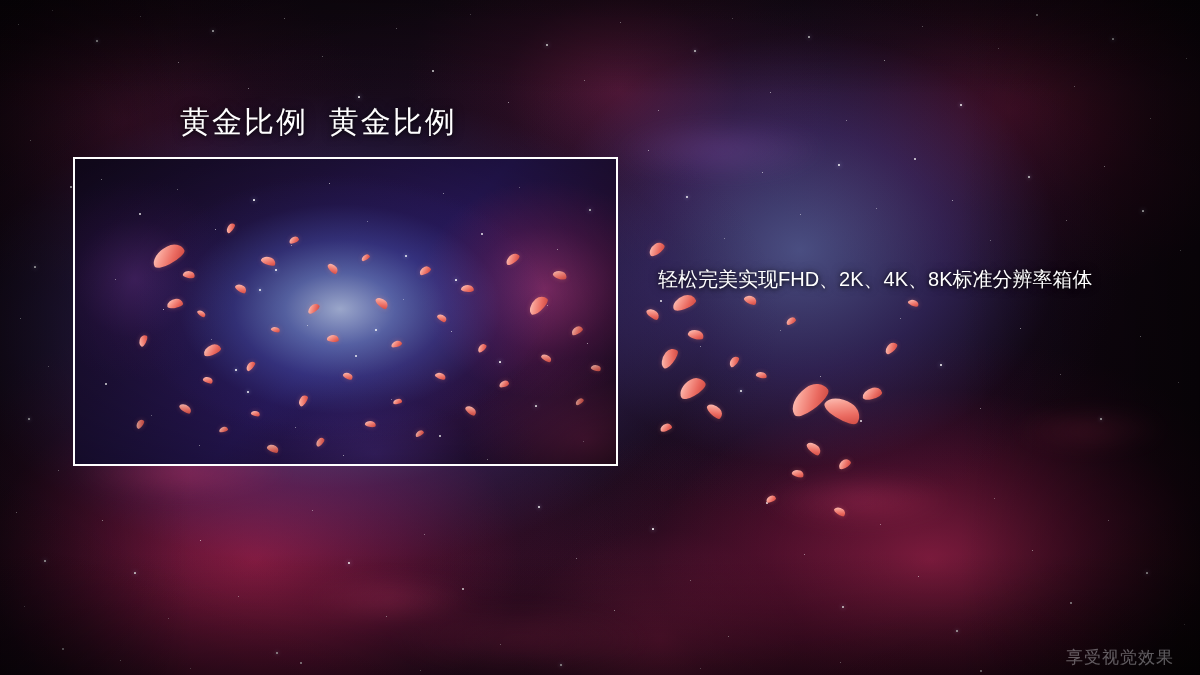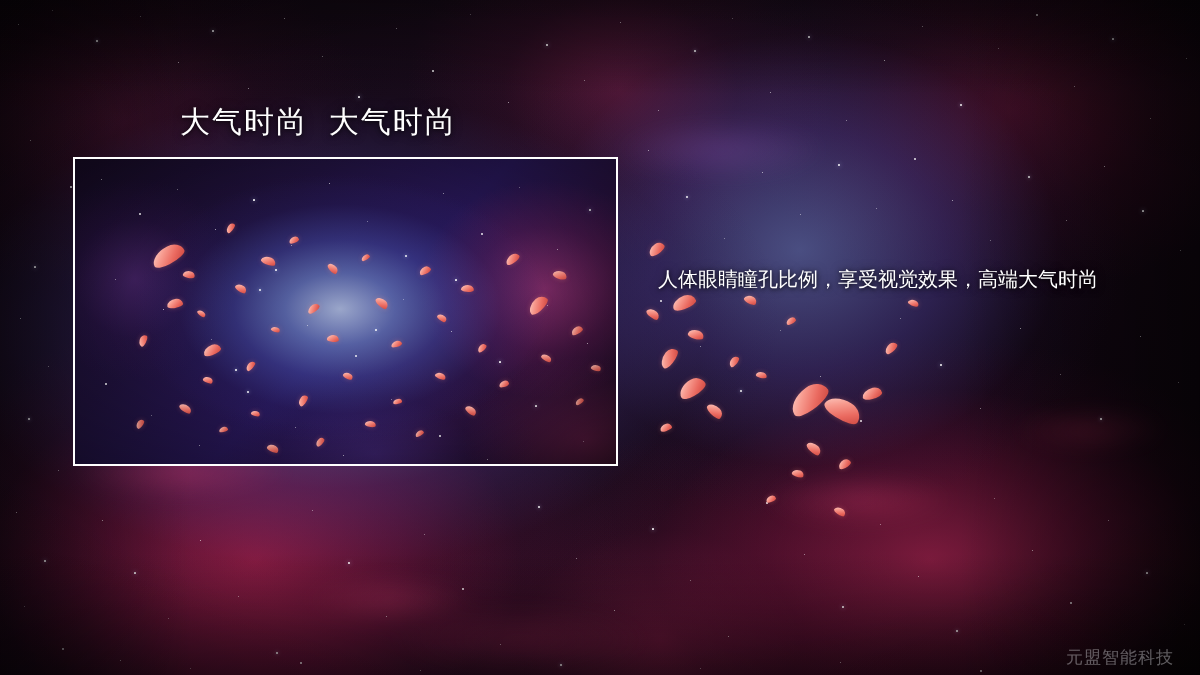--- a/index.html
+++ b/index.html
@@ -317,21 +317,21 @@
       <div class="petal" style="left: 862px; top: 388px; width: 20px; height: 11px; transform: rotate(-14deg);"></div>
       <div class="petal" style="left: 806px; top: 444px; width: 16px; height: 9px; transform: rotate(44deg);"></div>
       <div class="petal" style="left: 838px; top: 460px; width: 13px; height: 8px; transform: rotate(-28deg);"></div>
       <div class="petal" style="left: 792px; top: 470px; width: 12px; height: 7px; transform: rotate(20deg);"></div>
       <div class="petal" style="left: 884px; top: 344px; width: 14px; height: 8px; transform: rotate(-40deg);"></div>
       <div class="petal" style="left: 908px; top: 300px; width: 11px; height: 6px; transform: rotate(24deg);"></div>
       <div class="petal" style="left: 766px; top: 496px; width: 10px; height: 6px; transform: rotate(-18deg);"></div>
       <div class="petal" style="left: 834px; top: 508px; width: 12px; height: 7px; transform: rotate(36deg);"></div>
     </div>
 
-  <div id="title">大气时尚  大气时尚</div>
+  <div id="title">黄金比例  黄金比例</div>
 
   <div id="photo-frame">
     <div id="photo-inner"></div>
     <div class="starfield" id="photo-starfield">
         <div class="star" style="left: 26px; top: 20px; width: 1.2px; height: 1.2px; opacity: 0.7;"></div>
         <div class="star" style="left: 64px; top: 54px; width: 1.5px; height: 1.5px; opacity: 0.85;"></div>
         <div class="star" style="left: 102px; top: 30px; width: 1px; height: 1px; opacity: 0.5;"></div>
         <div class="star" style="left: 140px; top: 70px; width: 1.3px; height: 1.3px; opacity: 0.75;"></div>
         <div class="star" style="left: 178px; top: 40px; width: 1.7px; height: 1.7px; opacity: 0.9; box-shadow: rgba(200, 220, 255, 0.8) 0px 0px 4.08px;"></div>
         <div class="star" style="left: 216px; top: 86px; width: 1.1px; height: 1.1px; opacity: 0.6;"></div>
@@ -413,18 +413,18 @@
         <div class="petal" style="left: 144px; top: 268px; width: 9px; height: 5px; transform: rotate(-12deg);"></div>
         <div class="petal" style="left: 104px; top: 246px; width: 13px; height: 7px; transform: rotate(36deg);"></div>
         <div class="petal" style="left: 60px; top: 262px; width: 10px; height: 6px; transform: rotate(-50deg);"></div>
         <div class="petal" style="left: 516px; top: 206px; width: 10px; height: 6px; transform: rotate(18deg);"></div>
         <div class="petal" style="left: 500px; top: 240px; width: 9px; height: 5px; transform: rotate(-32deg);"></div>
       </div>
     <div id="photo-vignette"></div>
   </div>
 
   <div id="body-text">
-    <div class="body-line">人体眼睛瞳孔比例，享受视觉效果，高端大气时尚</div>
+    <div class="body-line">轻松完美实现FHD、2K、4K、8K标准分辨率箱体</div>
   </div>
 
-  <div id="watermark">元盟智能科技</div>
+  <div id="watermark">享受视觉效果</div>
 
 </div>
 
 </body></html>

